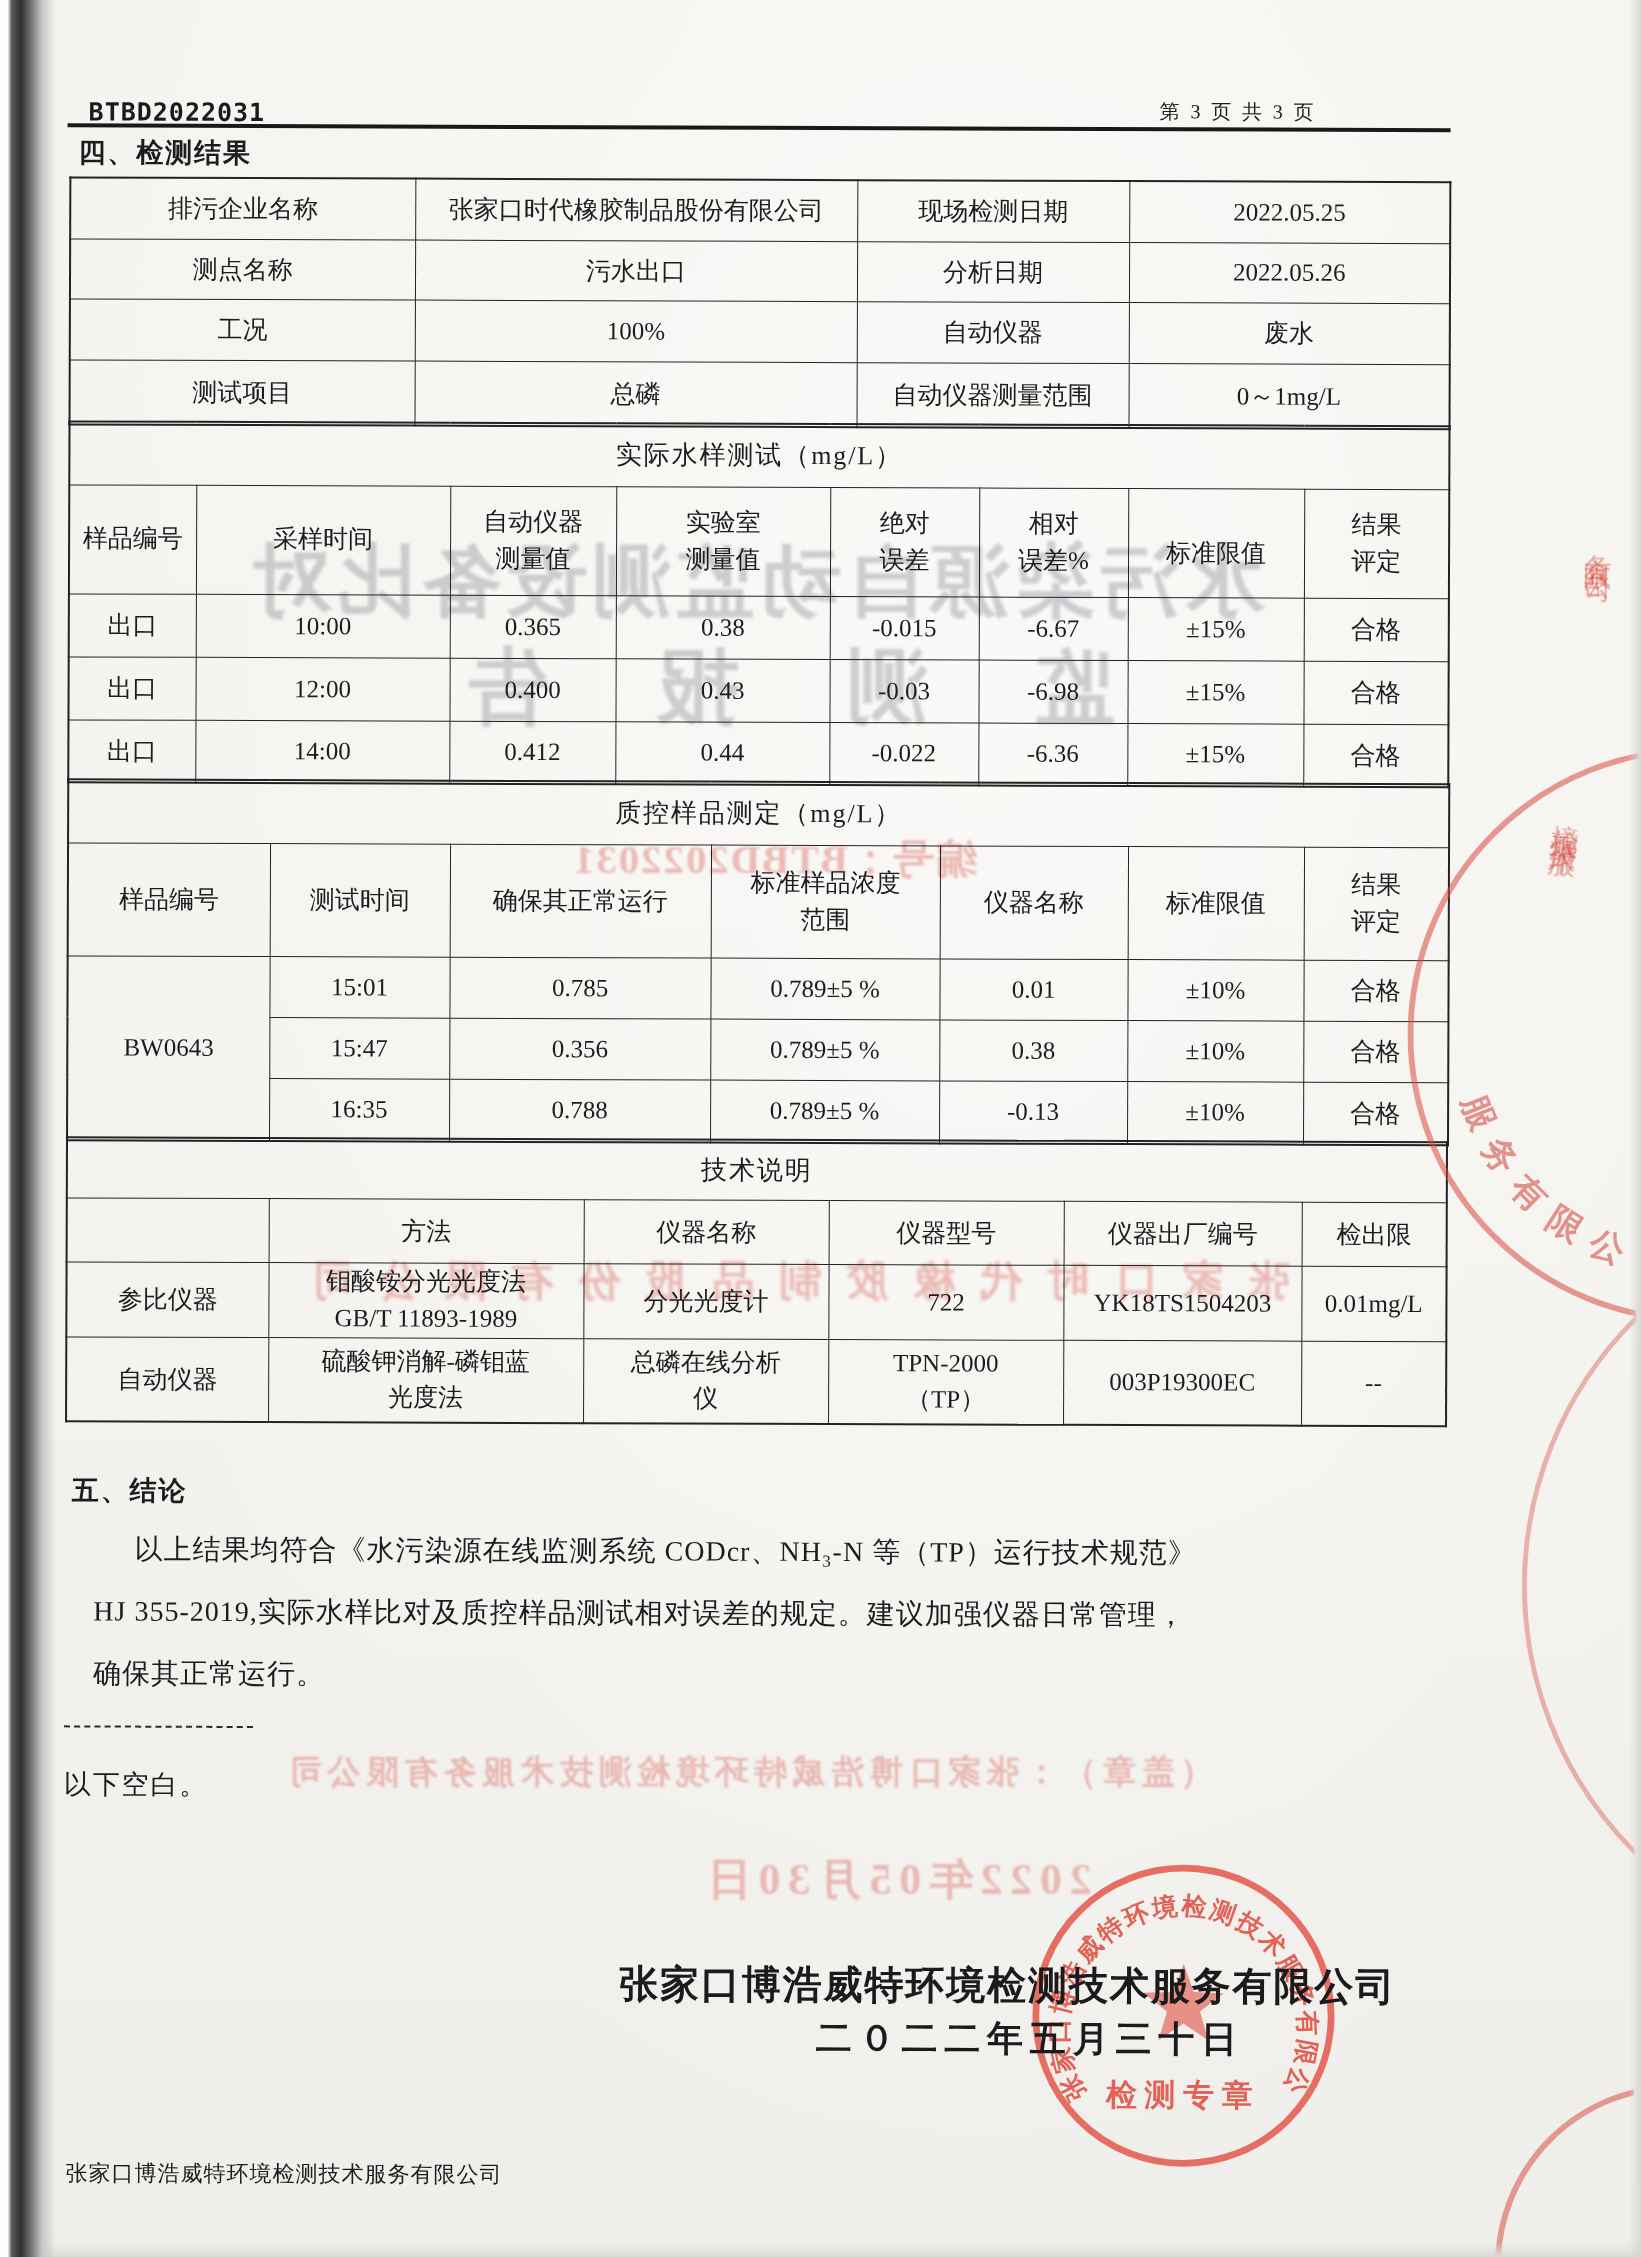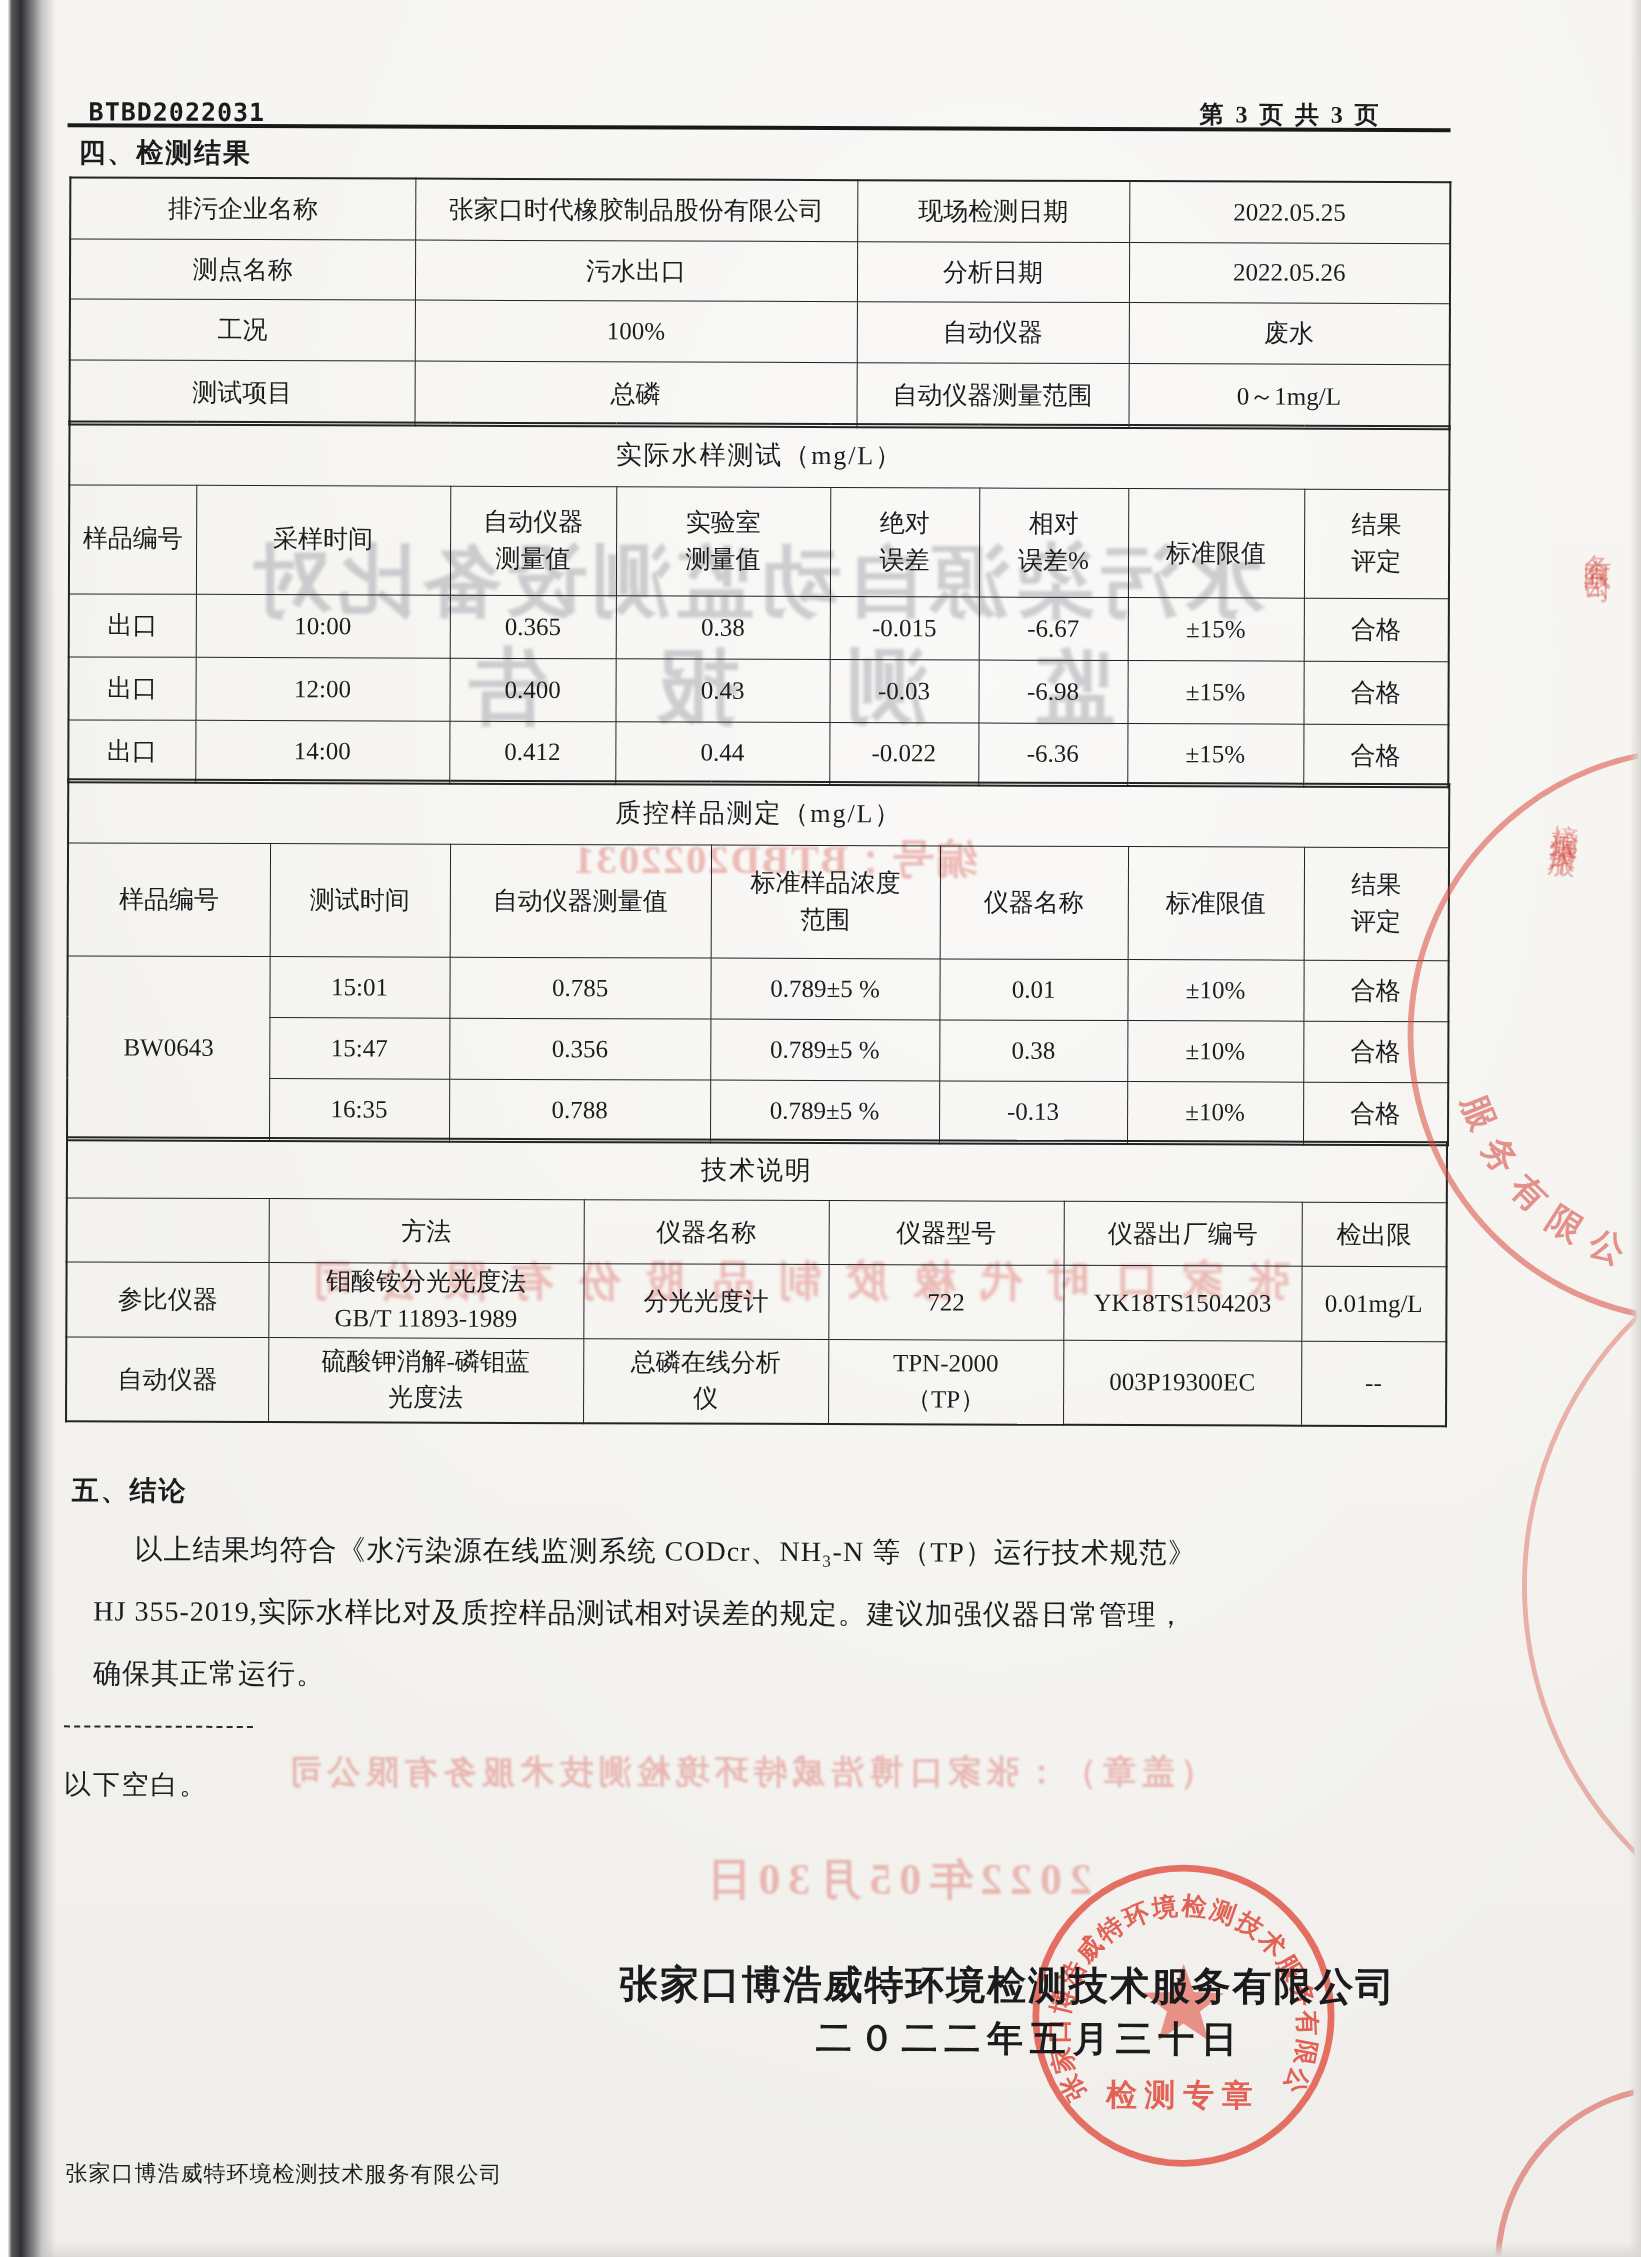--- a/index.html
+++ b/index.html
@@ -20,21 +20,21 @@
     background:linear-gradient(90deg,#fdfdfc 0px,#fdfdfc 7.7px,#59595b 11.6px,#303032 21px,#828284 33px,#c7c6c3 42px,rgba(244,243,239,0) 56px);}
   .edge-right{position:absolute;right:0;top:0;width:11.6px;height:100%;z-index:6;background:linear-gradient(270deg,#d8d7d4,rgba(244,243,239,0));}
   .edge-bottom{position:absolute;left:0;bottom:0;width:100%;height:15.4px;z-index:5;background:linear-gradient(0deg,#dbdad7,rgba(244,243,239,0));}
 
   .content{position:absolute;left:0;top:0;width:1641px;height:2257px;transform:rotate(.2deg);transform-origin:821px 0;}
 
   .abs{position:absolute;}
   .ink{color:#1b1b1d;}
 
   .report-no{left:89px;top:100px;font-family:"DejaVu Sans Mono","Liberation Mono",monospace;font-size:25px;font-weight:600;letter-spacing:1px;}
-  .page-info{left:1200px;top:97px;font-size:24px;font-weight:700;letter-spacing:2.9px;}
+  .page-info{left:1160px;top:97px;font-size:20px;font-weight:400;letter-spacing:2.9px;}
   .top-rule{left:68px;top:126px;width:1383px;height:3.9px;background:#19191b;}
   .sec-title{font-size:27px;font-weight:700;letter-spacing:1.9px;}
   .sec4{left:79px;top:137px;}
   .sec5{left:77px;top:1475px;}
 
   table.doc{position:absolute;border-collapse:collapse;table-layout:fixed;z-index:2;}
   table.doc td{border:1.9px solid #232325;text-align:center;vertical-align:middle;
     font-size:25px;padding:0 1.9px;overflow:hidden;}
   table.doc td.band{font-size:26px;letter-spacing:1.9px;}
   .pre{white-space:pre-line;line-height:1.45;}
@@ -192,21 +192,21 @@
           <col style="width:176px">
           <col style="width:145px">
         </colgroup>
       <tbody>
           <tr style="height:63px">
         <td class="band" colspan="7">质控样品测定（mg/L）</td>
       </tr>
       <tr style="height:113px">
         <td>样品编号</td>
         <td>测试时间</td>
-        <td>自动仪器测量值</td>
+        <td>确保其正常运行</td>
         <td class="pre">标准样品浓度
 范围</td>
         <td>仪器名称</td>
         <td>标准限值</td>
         <td class="pre">结果
 评定</td>
       </tr>
       <tr style="height:61px">
         <td rowspan="3">BW0643</td>
         <td>15:01</td>

